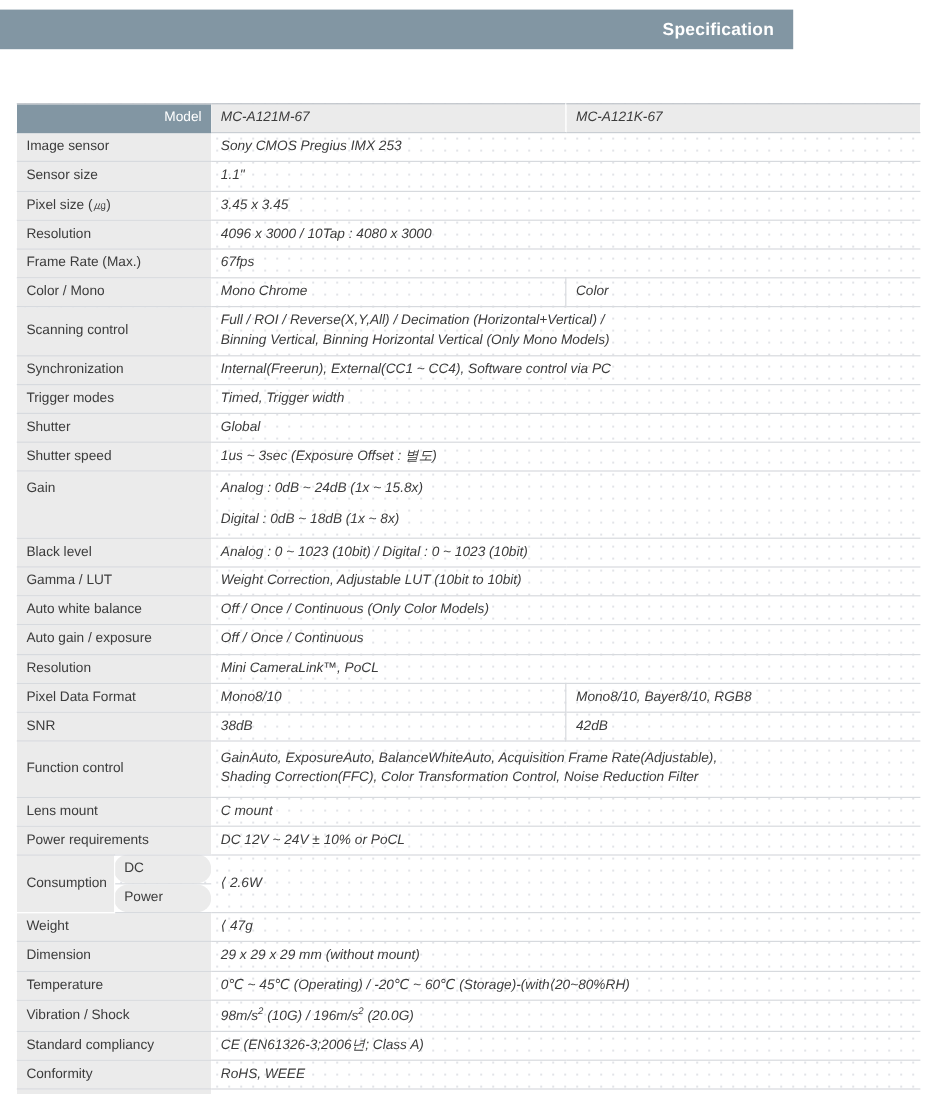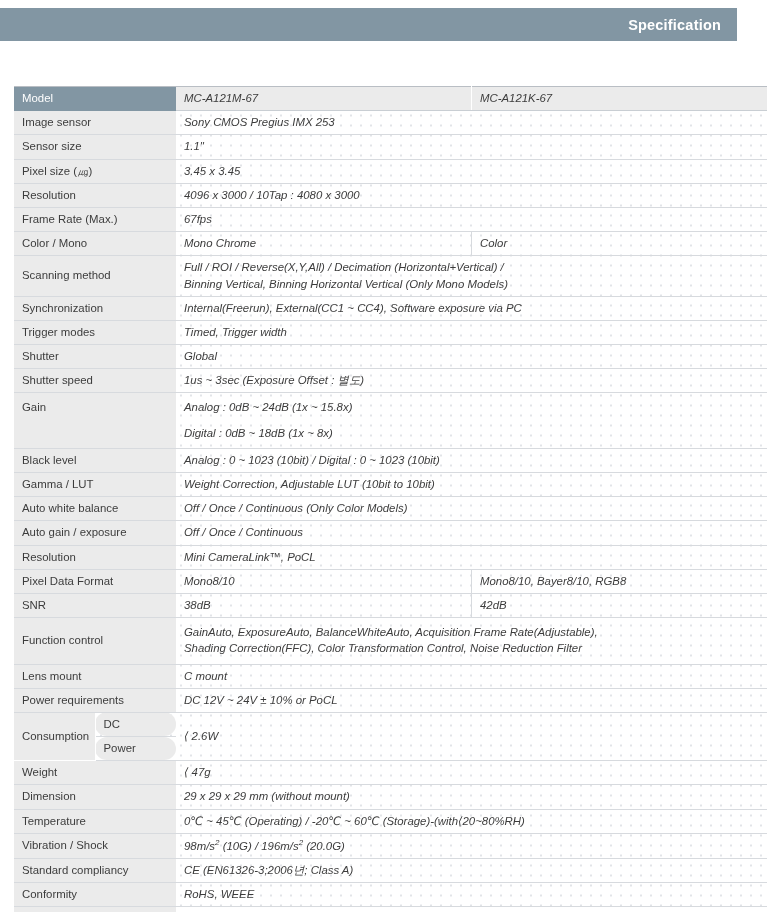--- a/index.html
+++ b/index.html
@@ -14,21 +14,21 @@
     color: #3c3c3c;
     overflow: hidden;
     position: relative;
   }
 
   
   .banner {
     position: absolute;
     left: 0;
     top: 8px;
-    width: 737px;
+    width: 661px;
     height: 33px;
     background: #8296a3;
     display: flex;
     align-items: center;
     justify-content: flex-end;
     box-sizing: border-box;
     padding-right: 16px;
     padding-left: 38px;
   }
   .banner-title {
@@ -89,20 +89,21 @@
   }
   td.val.split-left {
     border-right: 1px solid #d7dade;
   }
 
   
   tr.modelrow td.label {
     background-color: #8296a3;
     color: #ffffff;
     border-bottom: 1px solid #8296a3;
+    text-align: right;
   }
   tr.modelrow td.val {
     background-color: #ebebeb;
     border-bottom: 1px solid #c9ced3;
   }
   tr.modelrow td.val.split-left {
     border-right: 1px solid #ffffff;
   }
 
   
@@ -160,30 +161,30 @@
         <td class="val" colspan="2">67fps</td>
       </tr>
 
       <tr>
         <td class="label" colspan="2">Color / Mono</td>
         <td class="val split-left">Mono Chrome</td>
         <td class="val">Color</td>
       </tr>
 
       <tr>
-        <td class="label" colspan="2">Scanning method</td>
+        <td class="label" colspan="2">Scanning control</td>
         <td class="val two-line" colspan="2">
           <div>Full / ROI / Reverse(X,Y,All) / Decimation (Horizontal+Vertical) /</div>
           <div>Binning Vertical, Binning Horizontal Vertical (Only Mono Models)</div>
         </td>
       </tr>
 
       <tr>
         <td class="label" colspan="2">Synchronization</td>
-        <td class="val" colspan="2">Internal(Freerun), External(CC1 ~ CC4), Software exposure via PC</td>
+        <td class="val" colspan="2">Internal(Freerun), External(CC1 ~ CC4), Software control via PC</td>
       </tr>
 
       <tr>
         <td class="label" colspan="2">Trigger modes</td>
         <td class="val" colspan="2">Timed, Trigger width</td>
       </tr>
 
       <tr>
         <td class="label" colspan="2">Shutter</td>
         <td class="val" colspan="2">Global</td>

